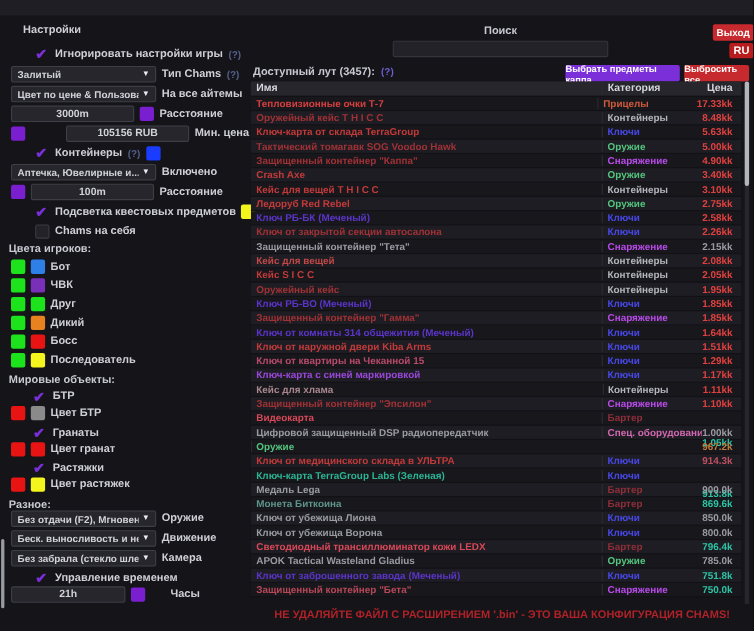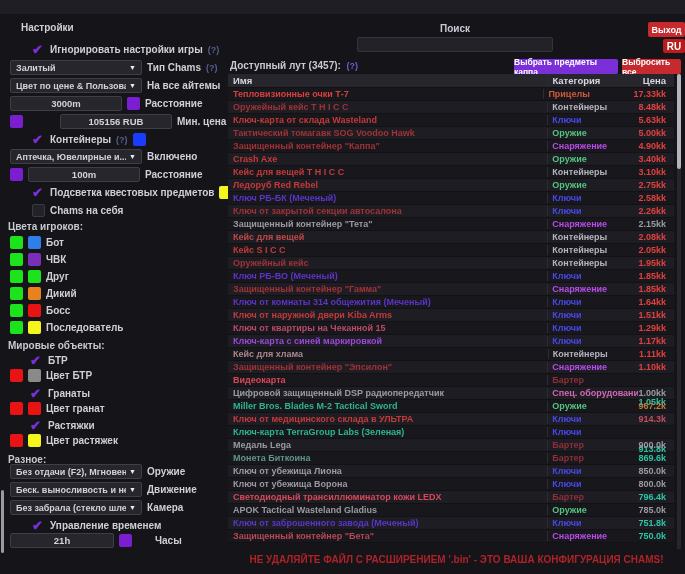--- a/index.html
+++ b/index.html
@@ -264,21 +264,21 @@
           <div class="c-name" style="color: rgb(216, 64, 64);">Тепловизионные очки Т-7</div>
           <div class="c-cat" style="color: rgb(207, 90, 60);">Прицелы</div>
           <div class="c-price" style="color: rgb(224, 65, 63);">17.33kk</div>
         </div>
         <div class="trow">
           <div class="c-name" style="color: rgb(160, 50, 54);">Оружейный кейс T H I C C</div>
           <div class="c-cat" style="color: rgb(180, 180, 188);">Контейнеры</div>
           <div class="c-price" style="color: rgb(224, 65, 63);">8.48kk</div>
         </div>
         <div class="trow">
-          <div class="c-name" style="color: rgb(195, 58, 58);">Ключ-карта от склада Wasteland</div>
+          <div class="c-name" style="color: rgb(195, 58, 58);">Ключ-карта от склада TerraGroup</div>
           <div class="c-cat" style="color: rgb(72, 72, 232);">Ключи</div>
           <div class="c-price" style="color: rgb(224, 65, 63);">5.63kk</div>
         </div>
         <div class="trow">
           <div class="c-name" style="color: rgb(160, 50, 54);">Тактический томагавк SOG Voodoo Hawk</div>
           <div class="c-cat" style="color: rgb(84, 196, 126);">Оружие</div>
           <div class="c-price" style="color: rgb(224, 65, 63);">5.00kk</div>
         </div>
         <div class="trow">
           <div class="c-name" style="color: rgb(160, 50, 54);">Защищенный контейнер "Каппа"</div>
@@ -374,21 +374,20 @@
           <div class="c-name" style="color: rgb(216, 72, 88);">Видеокарта</div>
           <div class="c-cat" style="color: rgb(142, 47, 58);">Бартер</div>
           <div class="c-price" style="color: rgb(44, 196, 164); margin-top: 44px;">1.05kk</div>
         </div>
         <div class="trow">
           <div class="c-name" style="color: rgb(154, 154, 162);">Цифровой защищенный DSP радиопередатчик</div>
           <div class="c-cat" style="color: rgb(210, 104, 176);">Спец. оборудование</div>
           <div class="c-price" style="color: rgb(154, 154, 162);">1.00kk</div>
         </div>
         <div class="trow">
-          <div class="c-name" style="color: rgb(44, 180, 148);">Miller Bros. Blades M-2 Tactical Sword</div>
           <div class="c-cat" style="color: rgb(84, 196, 126);">Оружие</div>
           <div class="c-price" style="color: rgb(192, 122, 60); text-align: right;">967.2k</div>
         </div>
         <div class="trow">
           <div class="c-name" style="color: rgb(195, 58, 58);">Ключ от медицинского склада в УЛЬТРА</div>
           <div class="c-cat" style="color: rgb(72, 72, 232);">Ключи</div>
           <div class="c-price" style="color: rgb(192, 80, 96);">914.3k</div>
         </div>
         <div class="trow">
           <div class="c-name" style="color: rgb(44, 180, 148);">Ключ-карта TerraGroup Labs (Зеленая)</div>

